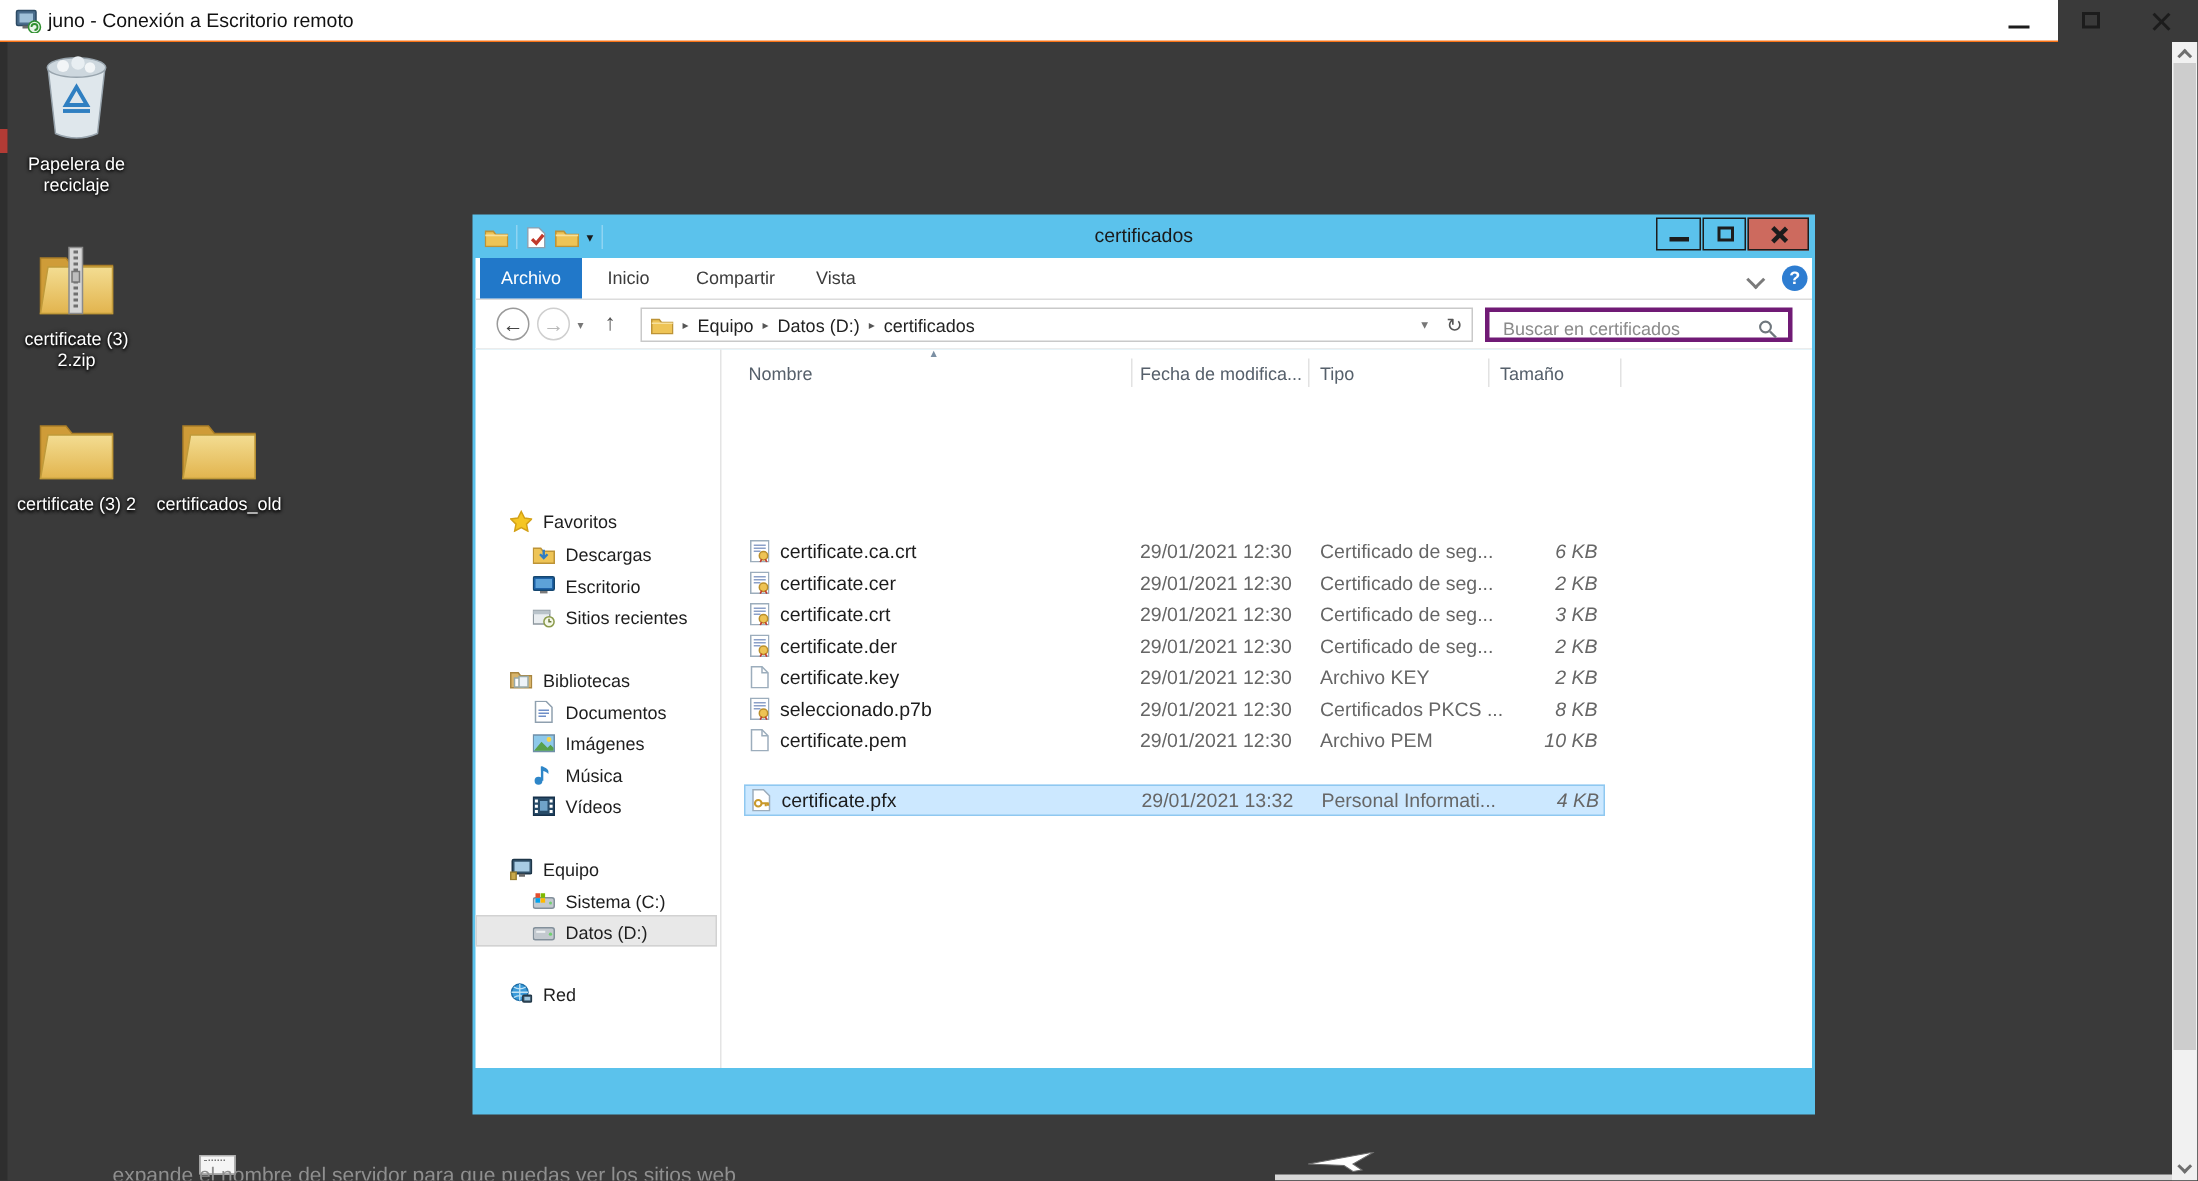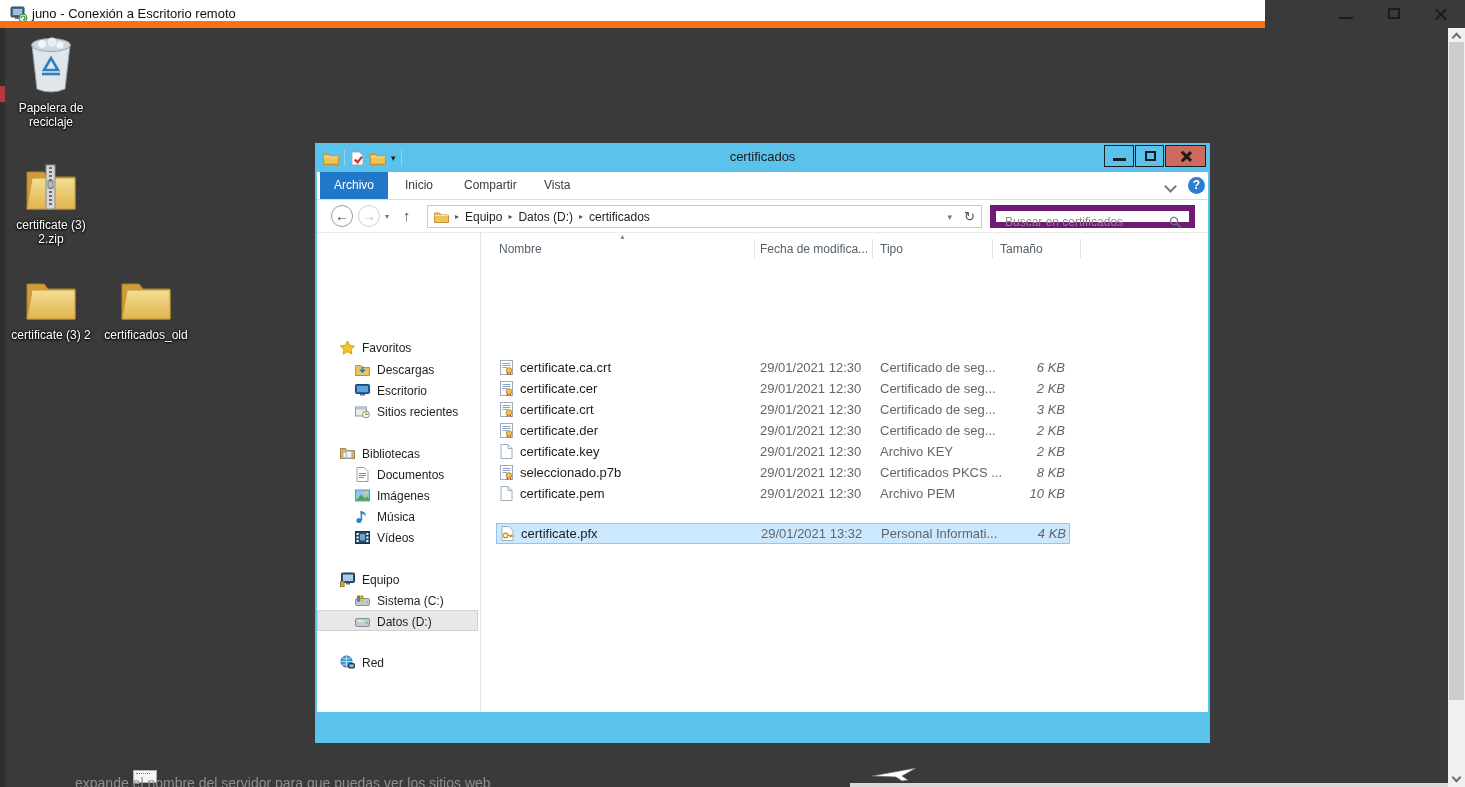--- a/index.html
+++ b/index.html
@@ -2,22 +2,22 @@
 <html><head>
 <meta charset="utf-8">
 <style>
   * { margin:0; padding:0; box-sizing:border-box; }
   html,body { width:1465px; height:787px; overflow:hidden; background:#3a3a3a;
     font-family:"Liberation Sans","DejaVu Sans",sans-serif; }
   .abs { position:absolute; }
   #stage { position:relative; width:1465px; height:787px; }
 
   
-  #rdp-titlebar { left:0; top:0; width:1265px; height:28px; background:#fff;
-    border-bottom:7px solid #f97316; }
+  #rdp-titlebar { left:0; top:0; width:1372px; height:28px; background:#fff;
+    border-bottom:1px solid #f97316; }
   #rdp-title { left:32px; top:6px; font-size:13px; color:#111; }
   .rdp-btn { top:4px; width:34px; height:20px; }
   .dash { position:absolute; left:9px; top:13px; width:14px; height:2px; background:#1c1c1c; }
   .boxg { position:absolute; left:10px; top:4px; width:12px; height:11px; border:2px solid #1c1c1c; }
   .xg { position:absolute; left:16px; top:3px; width:2px; height:15px; background:#1c1c1c; }
   .x1 { transform:rotate(45deg);} .x2 { transform:rotate(-45deg);}
 
   #desktop { left:0; top:28px; width:1448px; height:759px; background:#3a3a3a; }
   #edge-strip { left:0; top:0; width:5px; height:759px; background:#2e2e2e; }
   #edge-red { left:0; top:58px; width:5px; height:16px; background:#b23b35; }
@@ -48,21 +48,21 @@
   #addrrow { left:2px; top:57px; width:891px; height:33px; background:#fff; border-bottom:1px solid #ececec; }
   .navcirc { position:absolute; top:5px; width:22px; height:22px; border-radius:50%; border:1px solid #9a9a9a; text-align:center; line-height:20px; font-size:14px; color:#444; background:#fff; }
   #nav-back { left:14px; } #nav-fwd { left:41px; color:#b9b9b9; border-color:#cfcfcf; }
   #nav-drop { left:68px; top:12px; font-size:8px; color:#777; }
   #nav-up { left:86px; top:7px; font-size:15px; color:#555; }
   #crumbbox { left:110px; top:5px; width:555px; height:23px; border:1px solid #c9c9c9; background:#fff; display:flex; align-items:center; padding-left:6px; gap:6px; font-size:12px; color:#222; }
   .crumb-sep { font-size:8px; color:#555; }
   #crumb-tools { position:absolute; right:6px; display:flex; gap:12px; align-items:center; }
   #crumb-chevron { font-size:9px; color:#777; }
   #crumb-refresh { font-size:13px; color:#555; }
-  #searchbox { left:673px; top:5px; width:205px; height:23px; border:6px solid #701a75; background:#fff; }
+  #searchbox { left:673px; top:5px; width:205px; height:23px; border:3px solid #701a75; background:#fff; }
   #searchbox span { position:absolute; left:9px; top:4px; font-size:12px; color:#8a8a8a; }
   #search-ic { position:absolute; right:7px; top:5px; }
 
   #ex-main { left:2px; top:90px; width:891px; height:479px; background:#fff; }
   #nav-sep { left:163px; top:0; width:1px; height:479px; background:#e4e4e4; }
 
   .sbitem { position:absolute; height:19px; display:flex; align-items:center; gap:7px; font-size:12px; color:#1e1e1e; }
   .sb-ic { width:15px; height:15px; flex:0 0 15px; }
   #sb-sel { left:0; top:377px; width:161px; height:21px; background:#e8e8e8; border:1px solid #d2d2d2; }
 

